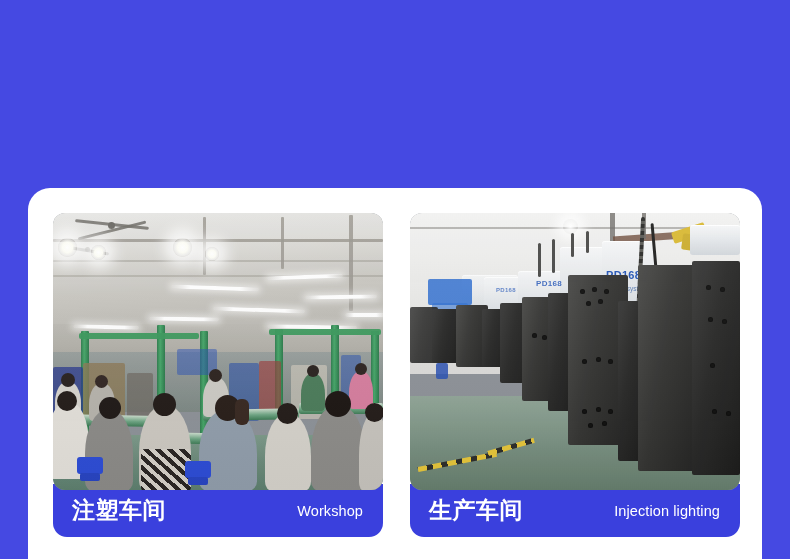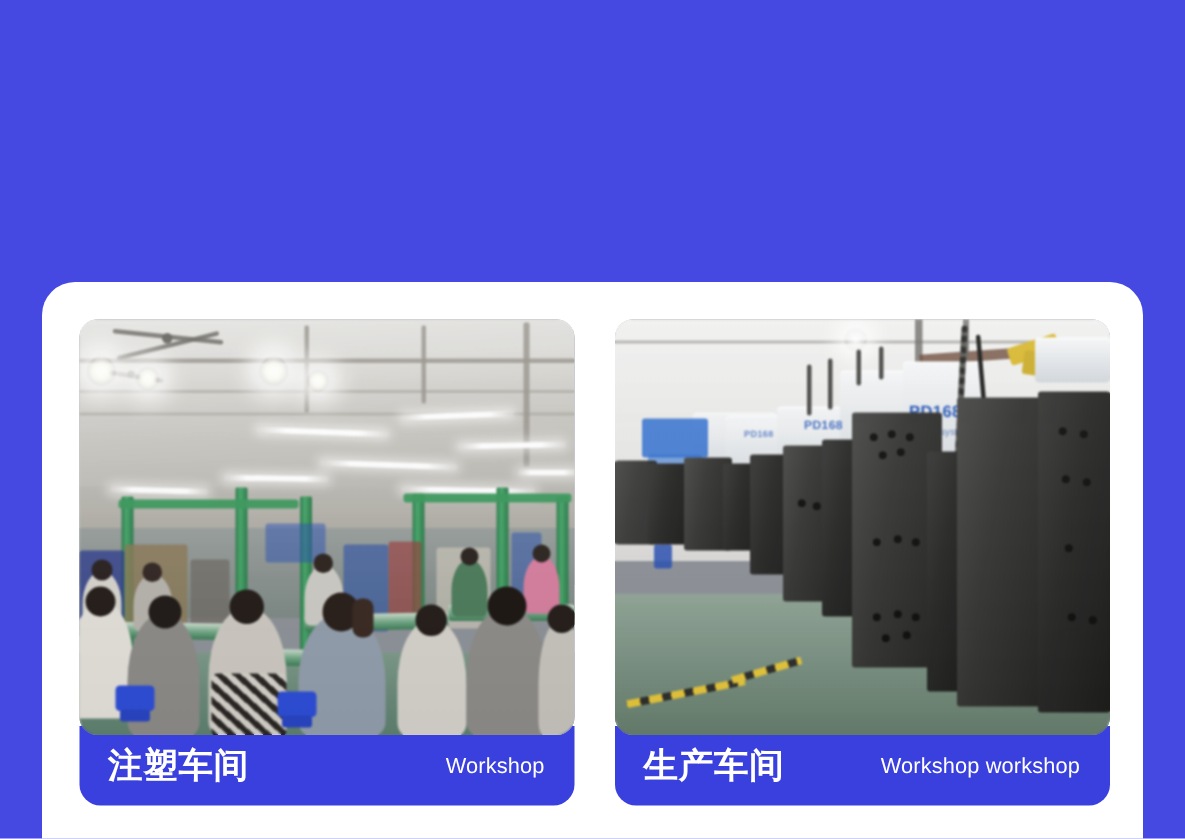--- a/index.html
+++ b/index.html
@@ -404,18 +404,18 @@
           <div class="inj-hole" style="left:302px;top:196px;"></div>
           <div class="inj-hole" style="left:316px;top:198px;"></div>
           <div class="inj-hole" style="left:122px;top:120px;"></div>
           <div class="inj-hole" style="left:132px;top:122px;"></div>
 
           <div class="ws-blur"></div>
         </div>
       </div>
       <div class="caption">
         <span class="caption-cn">生产车间</span>
-        <span class="caption-en">Workshop workshop</span>
+        <span class="caption-en">Injection lighting</span>
       </div>
     </div>
 
   </div>
 </div>
 
 </body></html>

